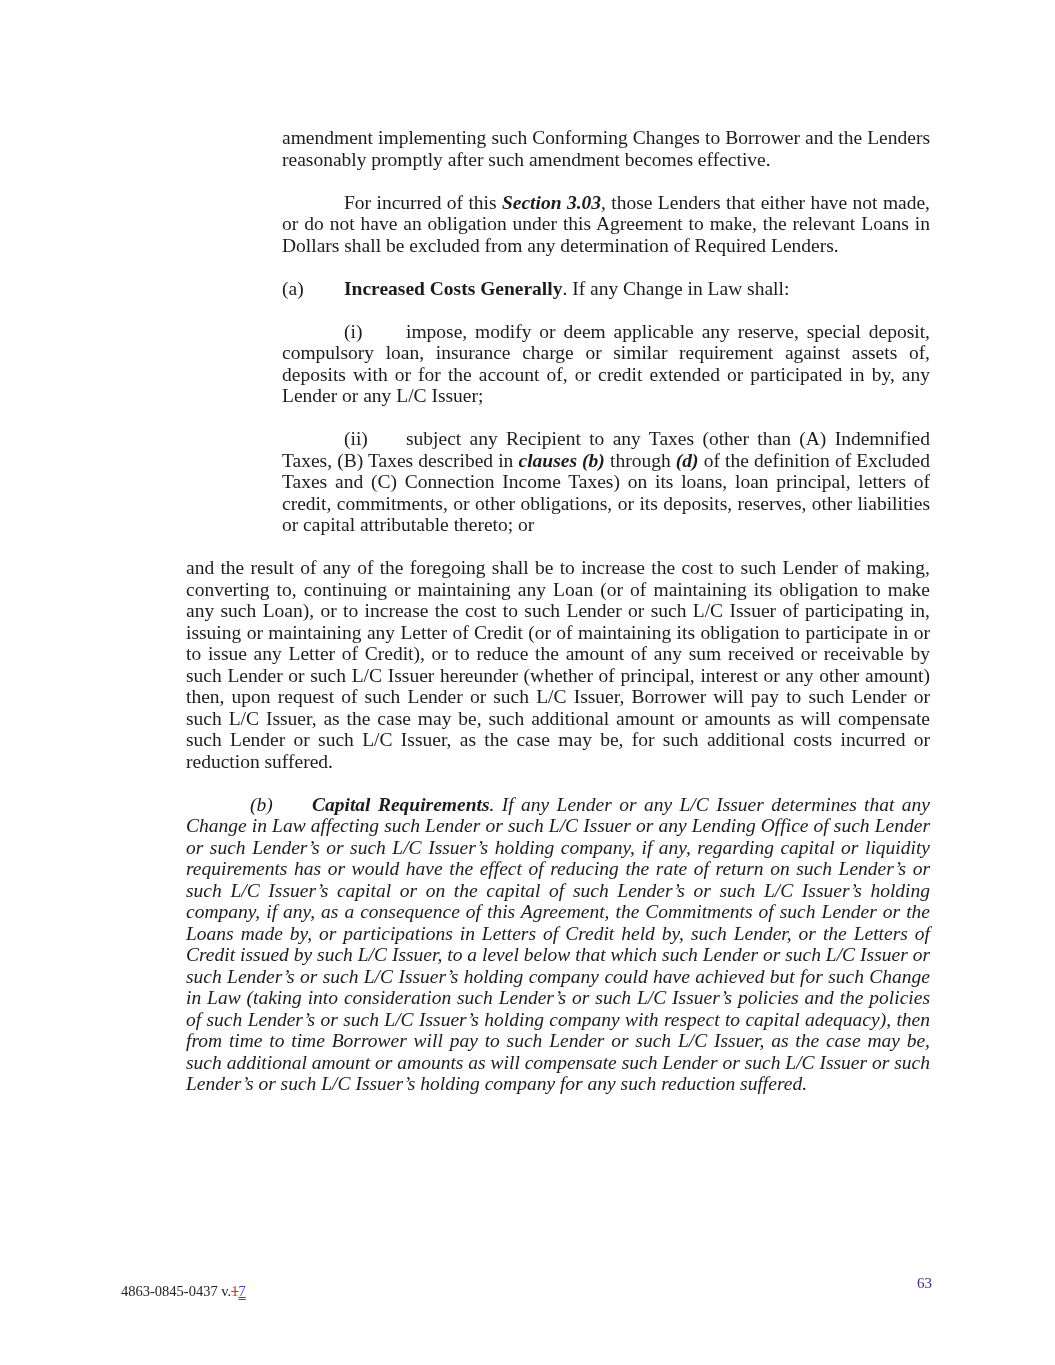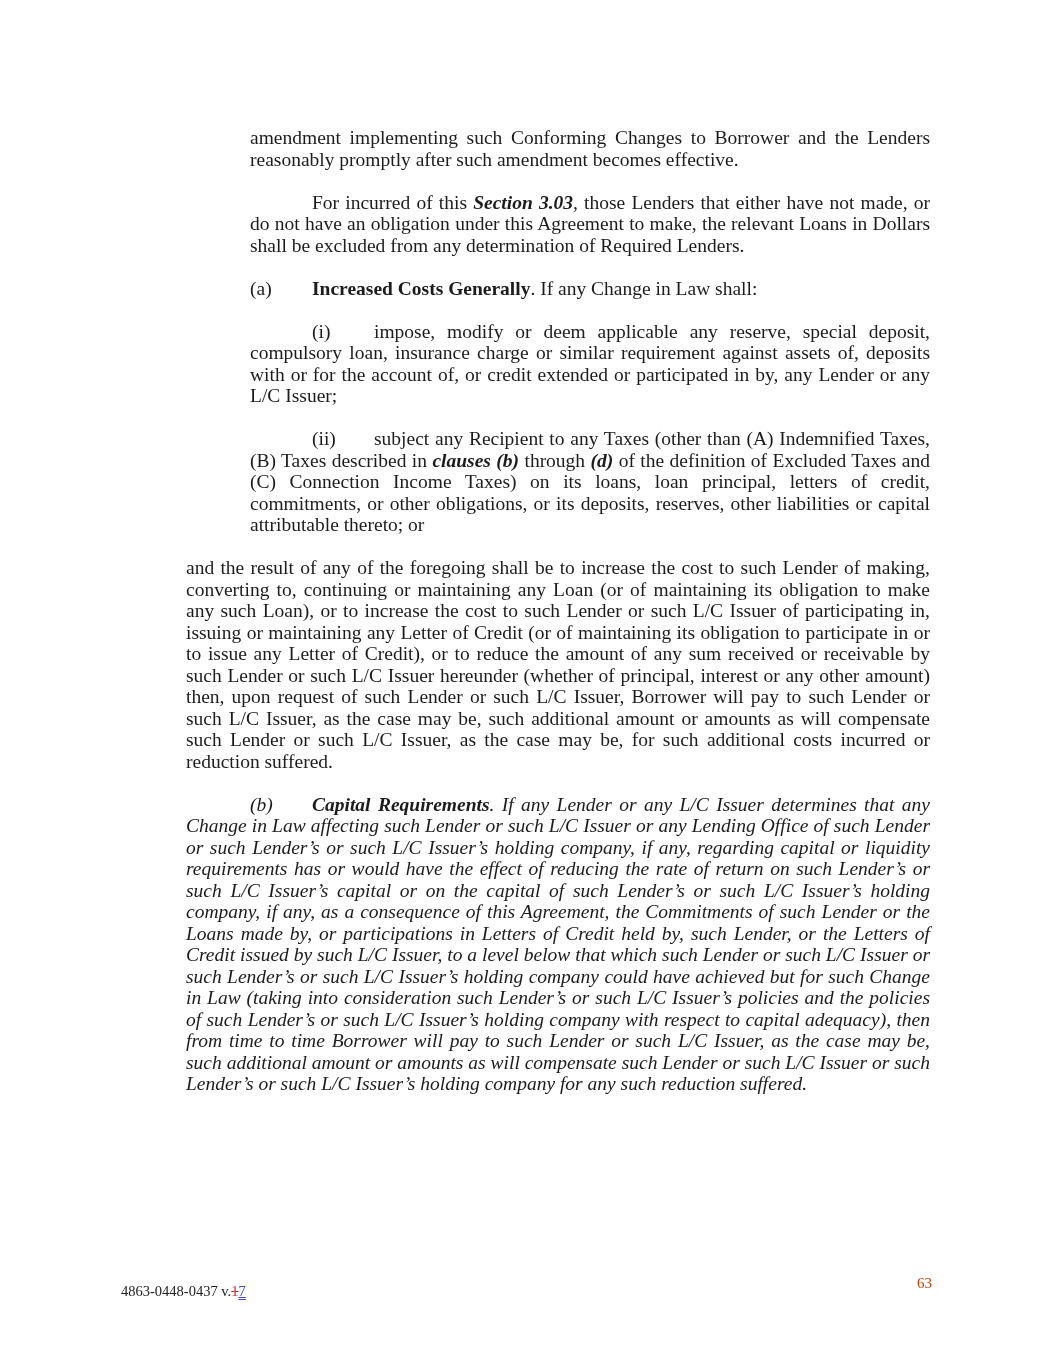--- a/index.html
+++ b/index.html
@@ -19,40 +19,40 @@
   .content {
     position: absolute;
     left: 186px;
     top: 127px;
     width: 744px;
     font-size: 19.5px;
     line-height: 21.5px;
     text-align: justify;
   }
   .blk { margin: 0 0 21.5px 0; }
-  .ind1 { margin-left: 64px; }           
+  .ind1 { margin-left: 96px; }           
   .fi   { text-indent: 62px; }           
   .fi64 { text-indent: 64px; font-style: italic; }
   .tab62 { display: inline-block; width: 62px; text-indent: 0; }
   .tab64 { display: inline-block; width: 64px; text-indent: 0; }
   .b  { font-weight: bold; }
   .bi { font-weight: bold; font-style: italic; }
   .footer-left {
     position: absolute;
     left: 121px;
     top: 1283px;
     font-size: 14.5px;
     color: #222222;
   }
   .page-num {
     position: absolute;
     left: 917px;
     top: 1275px;
     font-size: 15px;
-    color: #c2410c;
+    color: #4c1d95;
   }
   .del {
     color: #cc3333;
     text-decoration: line-through;
   }
   .ins {
     color: #4040cc;
     text-decoration-line: underline;
     text-decoration-style: double;
   }
@@ -74,16 +74,16 @@
 
     <p class="blk ind1 fi"><span class="tab62">(ii)</span><span>subject any Recipient to any Taxes (other than (A) Indemnified Taxes, (B) Taxes described in </span><span class="bi">clauses (b)</span><span> through </span><span class="bi">(d)</span><span> of the definition of Excluded Taxes and (C) Connection Income Taxes) on its loans, loan principal, letters of credit, commitments, or other obligations, or its deposits, reserves, other liabilities or capital attributable thereto; or</span></p>
 
 
     <p class="blk">and the result of any of the foregoing shall be to increase the cost to such Lender of making, converting to, continuing or maintaining any Loan (or of maintaining its obligation to make any such Loan), or to increase the cost to such Lender or such L/C Issuer of participating in, issuing or maintaining any Letter of Credit (or of maintaining its obligation to participate in or to issue any Letter of Credit), or to reduce the amount of any sum received or receivable by such Lender or such L/C Issuer hereunder (whether of principal, interest or any other amount) then, upon request of such Lender or such L/C Issuer, Borrower will pay to such Lender or such L/C Issuer, as the case may be, such additional amount or amounts as will compensate such Lender or such L/C Issuer, as the case may be, for such additional costs incurred or reduction suffered.</p>
 
     <p class="blk fi64"><span class="tab62">(b)</span><span class="b">Capital Requirements</span><span>. If any Lender or any L/C Issuer determines that any Change in Law affecting such Lender or such L/C Issuer or any Lending Office of such Lender or such Lender’s or such L/C Issuer’s holding company, if any, regarding capital or liquidity requirements has or would have the effect of reducing the rate of return on such Lender’s or such L/C Issuer’s capital or on the capital of such Lender’s or such L/C Issuer’s holding company, if any, as a consequence of this Agreement, the Commitments of such Lender or the Loans made by, or participations in Letters of Credit held by, such Lender, or the Letters of Credit issued by such L/C Issuer, to a level below that which such Lender or such L/C Issuer or such Lender’s or such L/C Issuer’s holding company could have achieved but for such Change in Law (taking into consideration such Lender’s or such L/C Issuer’s policies and the policies of such Lender’s or such L/C Issuer’s holding company with respect to capital adequacy), then from time to time Borrower will pay to such Lender or such L/C Issuer, as the case may be, such additional amount or amounts as will compensate such Lender or such L/C Issuer or such Lender’s or such L/C Issuer’s holding company for any such reduction suffered.</span></p>
 
   </main>
 
-  <div class="footer-left"><span>4863-0448-0437 v.</span><span class="del">1</span><span class="ins">7</span></div>
+  <div class="footer-left"><span>4863-0845-0437 v.</span><span class="del">1</span><span class="ins">7</span></div>
 
   <div class="page-num">63</div>
 </div>
 
 </body></html>

